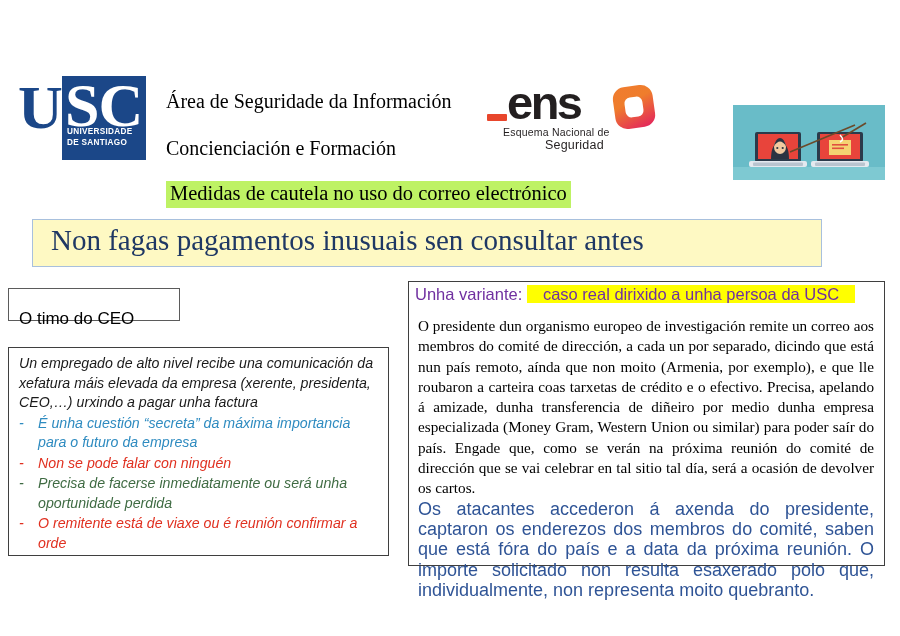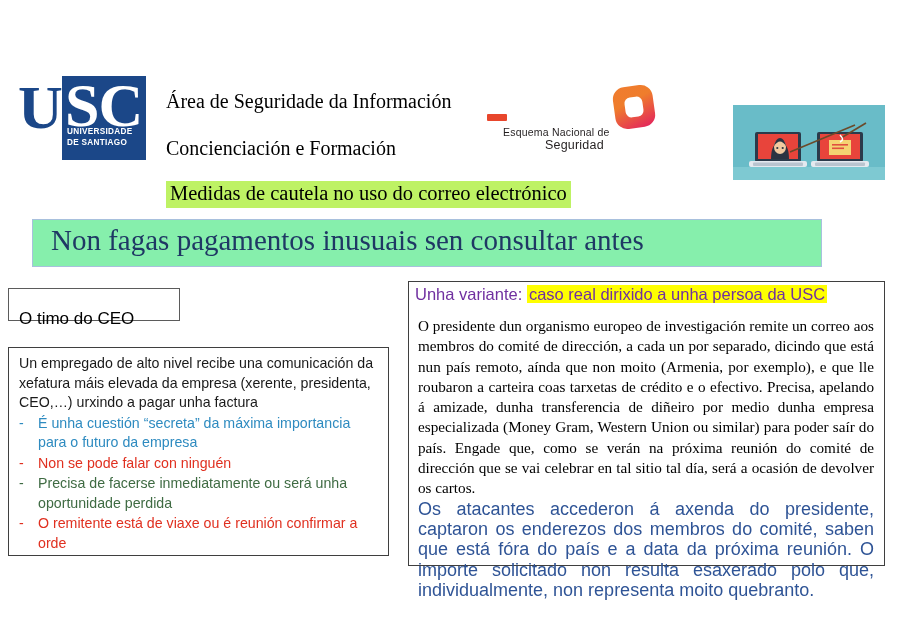--- a/index.html
+++ b/index.html
@@ -161,21 +161,21 @@
     color: #000000;
     white-space: nowrap;
   }
 
   
   #main-banner {
     position: absolute;
     left: 32px; top: 219px;
     width: 790px; height: 48px;
     border: 1.5px solid #a8c0dd;
-    background: #86efac;
+    background: #fef9c3;
     box-sizing: border-box;
   }
   #main-banner-text {
     position: absolute;
     left: 18px; top: 4px;
     font-family: "Liberation Serif", serif;
     font-size: 29px;
     color: #1f3864;
     white-space: nowrap;
   }
@@ -200,20 +200,21 @@
   }
 
   #left-panel {
     position: absolute;
     left: 8px; top: 347px;
     width: 381px; height: 209px;
     border: 1.5px solid #3f3f3f;
     background: #ffffff;
     box-sizing: border-box;
     padding: 6px 9px 0 10px;
+    font-style: italic;
   }
   #left-intro {
     font-family: "Liberation Sans", sans-serif;
     font-size: 14.2px;
     line-height: 19.5px;
     color: #1a1a1a;
   }
   .left-bullet {
     display: flex;
     font-family: "Liberation Sans", sans-serif;
@@ -239,21 +240,21 @@
   #right-header {
     position: absolute;
     left: 6px; top: 3px;
     font-family: "Liberation Sans", sans-serif;
     font-size: 16.5px;
     color: #7030a0;
     white-space: nowrap;
   }
   #right-header-highlight {
     background: #ffff00;
-    padding: 0 2px;
+    padding: 0 16px;
   }
   #right-body {
     position: absolute;
     left: 9px; top: 34px;
     width: 456px;
   }
   #right-para-1 {
     font-family: "Liberation Serif", serif;
     font-size: 15.2px;
     line-height: 20.3px;
@@ -281,20 +282,21 @@
       <div class="usc-sub" id="usc-sub-2">DE SANTIAGO</div>
       <div class="usc-sub" id="usc-sub-3">DE COMPOSTELA</div>
     </div>
   </div>
 
   <div class="header-title" id="header-title-2">Concienciación e Formación</div>
   <div class="header-title" id="header-title-1">Área de Seguridade da Información</div>
 
   <div id="ens-logo">
     <div id="ens-underscore"></div>
+    <div id="ens-word">ens</div>
     <div id="ens-line1">Esquema Nacional de</div>
     <div id="ens-line2">Seguridad</div>
     <div id="ens-mark">
       <div id="ens-mark-outer"></div>
       <div id="ens-mark-inner"></div>
     </div>
   </div>
 
   <div id="phishing-illustration">
     <svg width="152" height="75" viewBox="0 0 152 75">

